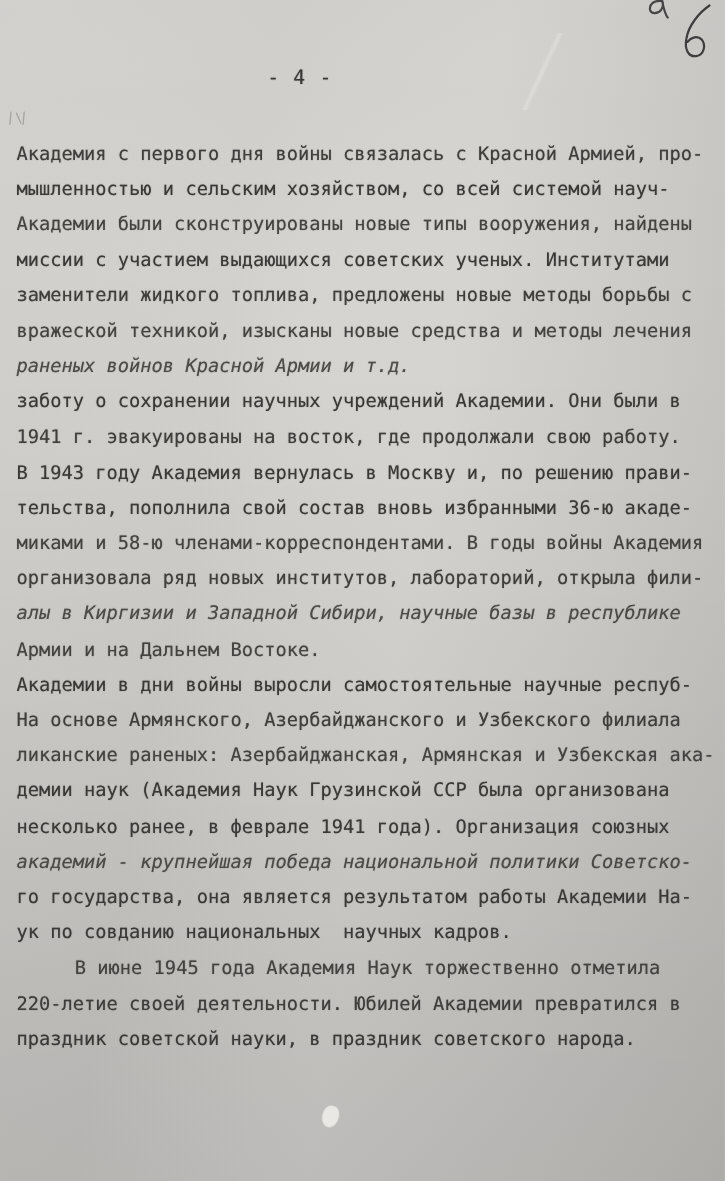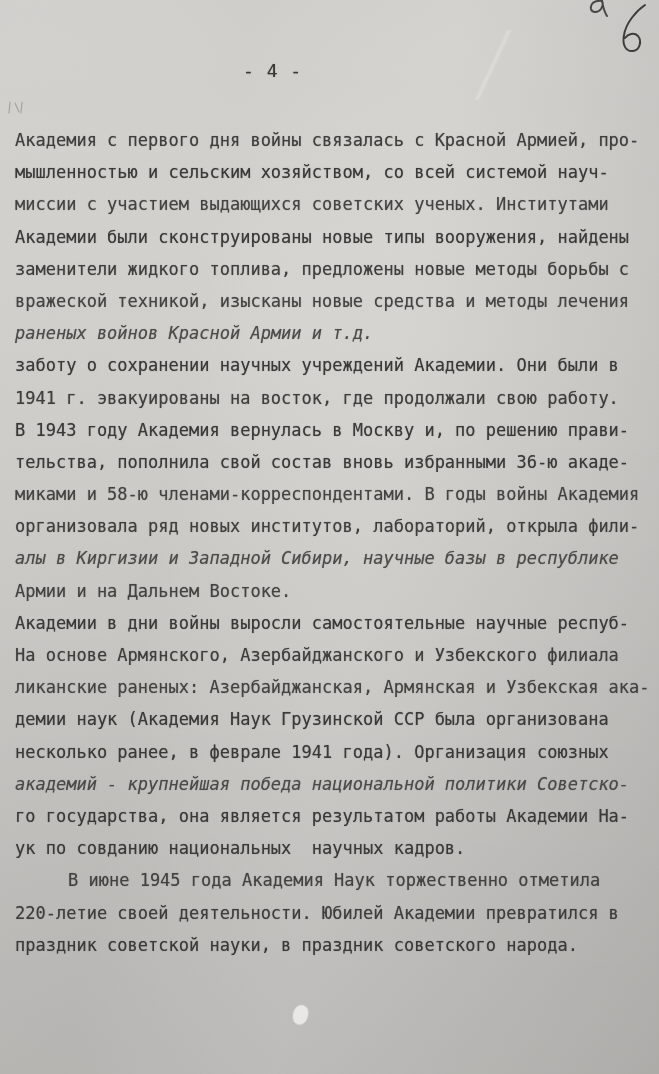--- a/index.html
+++ b/index.html
@@ -109,22 +109,22 @@
 
   <svg class="pencil-marks" width="24" height="20" viewBox="0 0 24 20">
     <path d="M4 4 L3 15 M9 5 L13 14 M16 4 L15 15" fill="none" stroke="rgba(110,110,108,0.45)" stroke-width="1.2" stroke-linecap="round"></path>
   </svg>
 
   <div class="page-number">- 4 -</div>
 
   <div class="body-text">
       <div class="line">Академия с первого дня войны связалась с Красной Армией, про-</div>
       <div class="line">мышленностью и сельским хозяйством, со всей системой науч-</div>
+      <div class="line">Академии были сконструированы новые типы вооружения, найдены</div>
       <div class="line">миссии с участием выдающихся советских ученых. Институтами</div>
-      <div class="line">Академии были сконструированы новые типы вооружения, найдены</div>
       <div class="line">заменители жидкого топлива, предложены новые методы борьбы с</div>
       <div class="line">вражеской техникой, изысканы новые средства и методы лечения</div>
       <div class="line">раненых войнов Красной Армии и т.д.</div>
       <div class="line">заботу о сохранении научных учреждений Академии. Они были в</div>
       <div class="line">1941 г. эвакуированы на восток, где продолжали свою работу.</div>
       <div class="line">В 1943 году Академия вернулась в Москву и, по решению прави-</div>
       <div class="line">тельства, пополнила свой состав вновь избранными 36-ю акаде-</div>
       <div class="line">миками и 58-ю членами-корреспондентами. В годы войны Академия</div>
       <div class="line">организовала ряд новых институтов, лабораторий, открыла фили-</div>
       <div class="line">алы в Киргизии и Западной Сибири, научные базы в республике</div>

